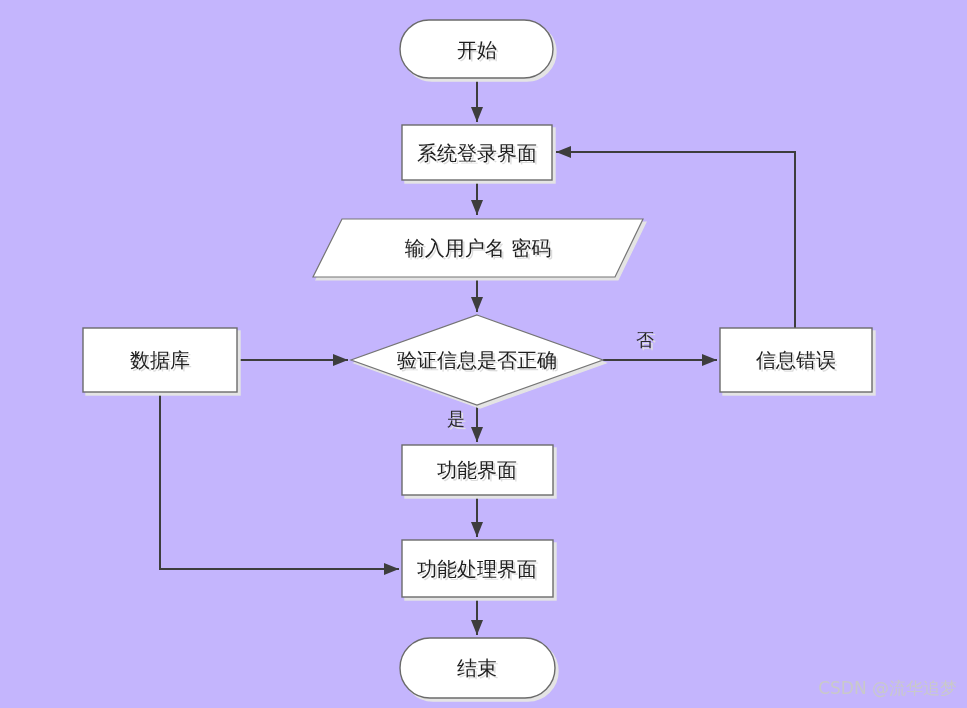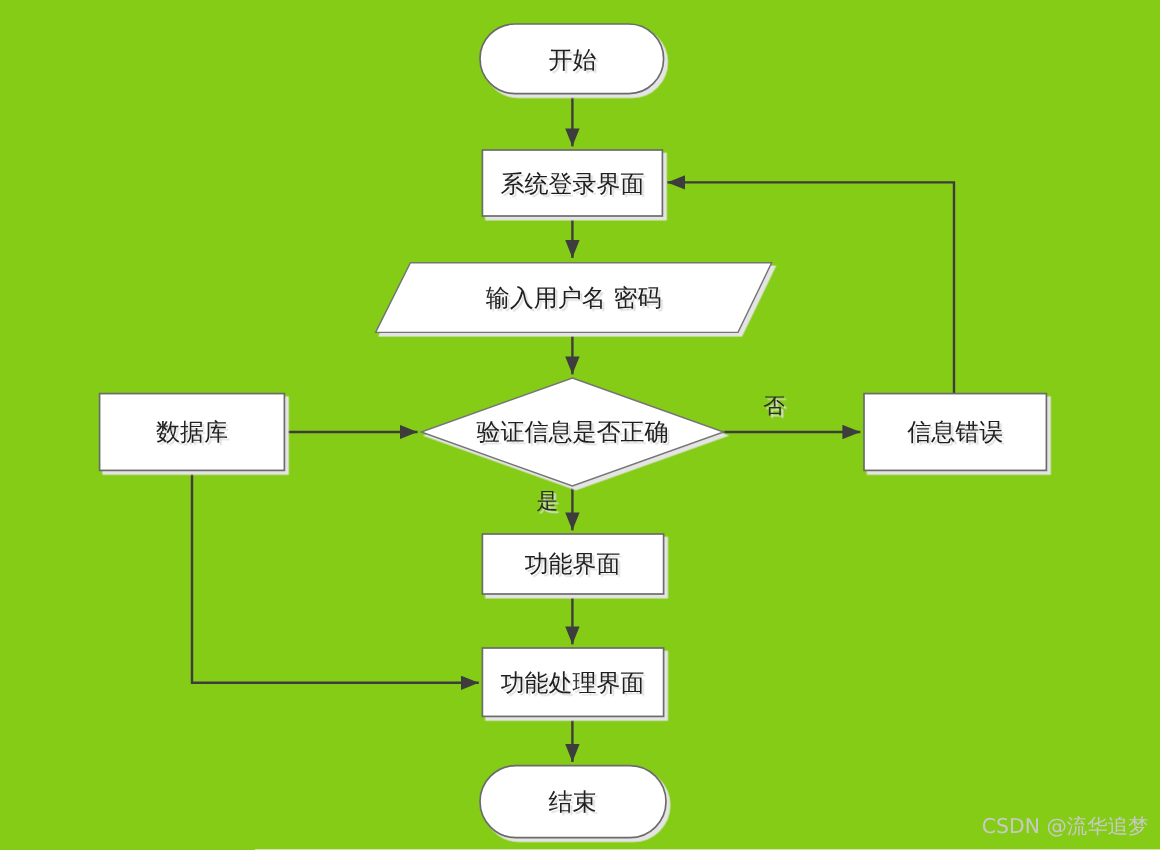--- a/index.html
+++ b/index.html
@@ -4,21 +4,21 @@
 <style>
   html, body {
     margin: 0;
     padding: 0;
     background: #ffffff;
   }
   .stage {
     position: relative;
     width: 967px;
     height: 708px;
-    background: #84cc16;
+    background: #c4b5fd;
     overflow: hidden;
   }
   svg { display: block; }
 
   .edge {
     stroke: #3d3d3d;
     stroke-width: 2;
     fill: none;
   }
   .node {

